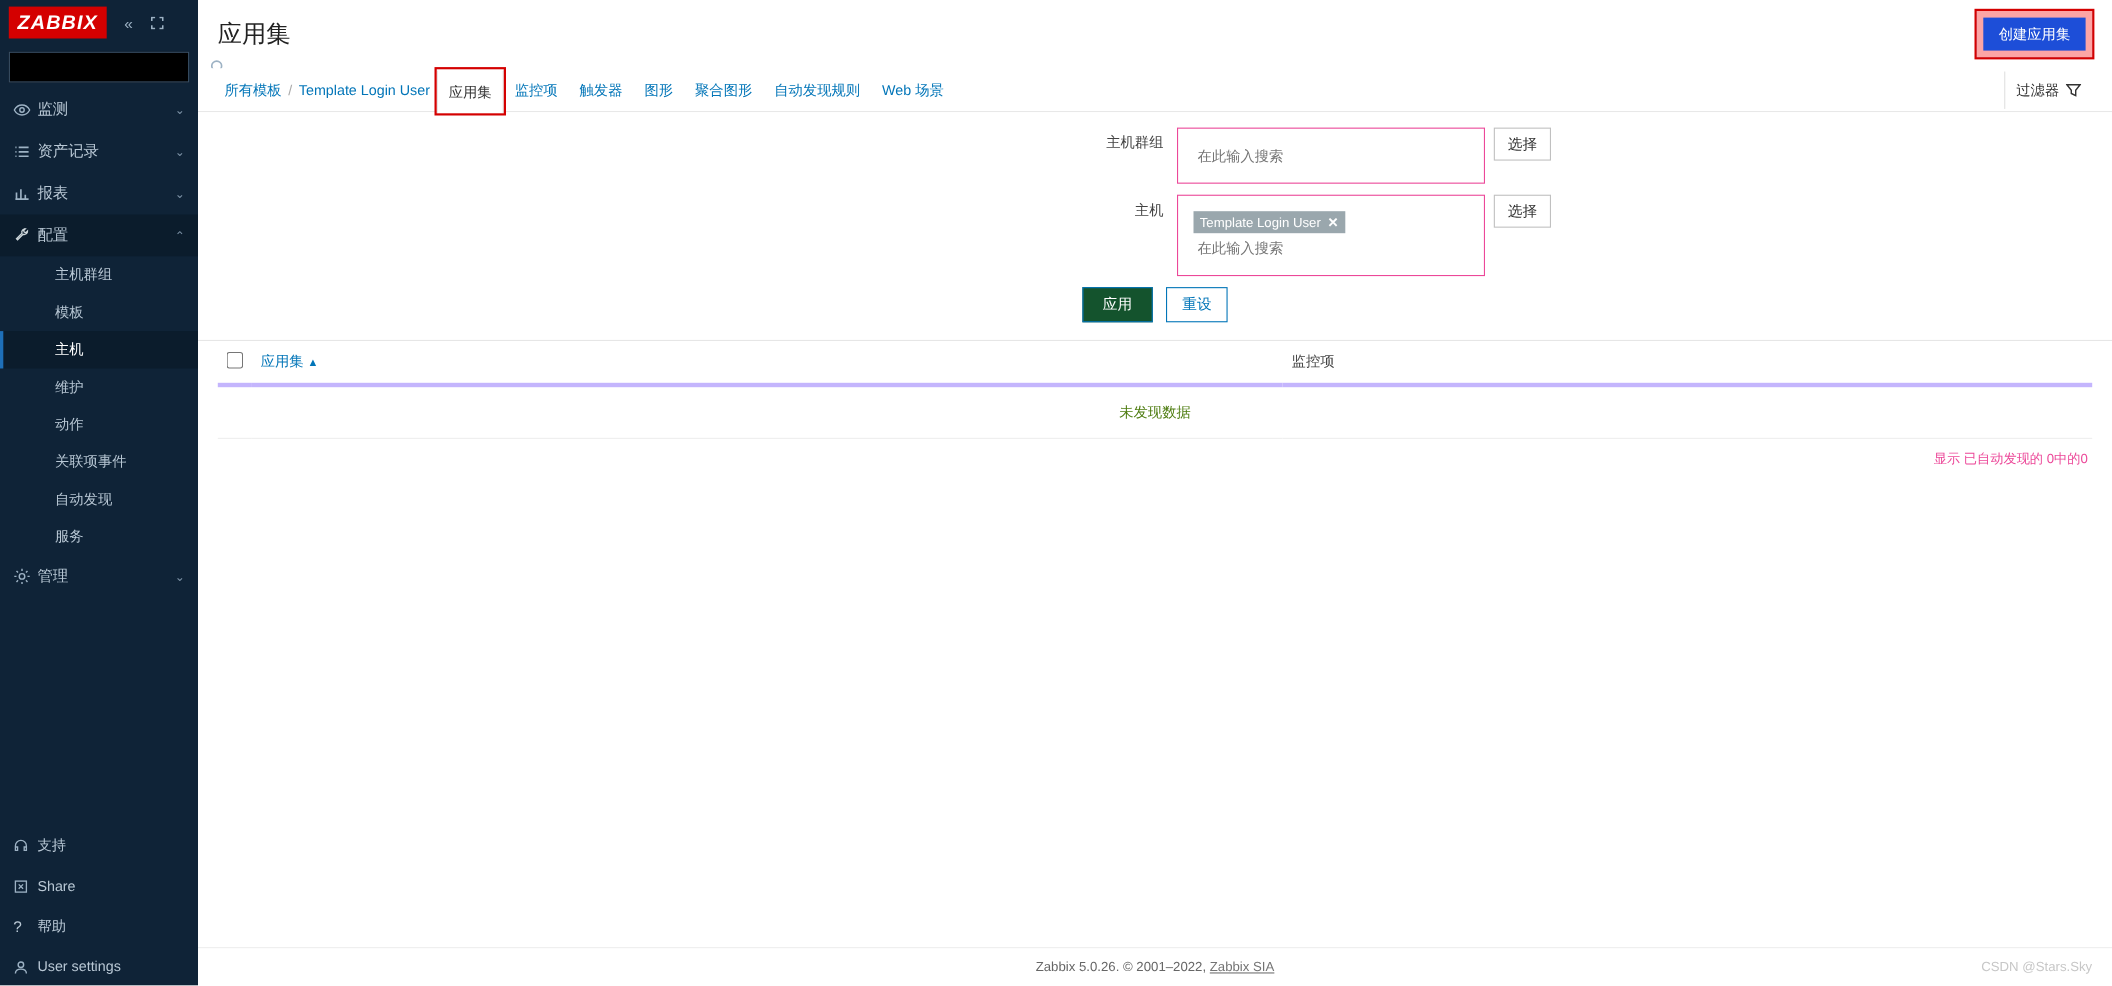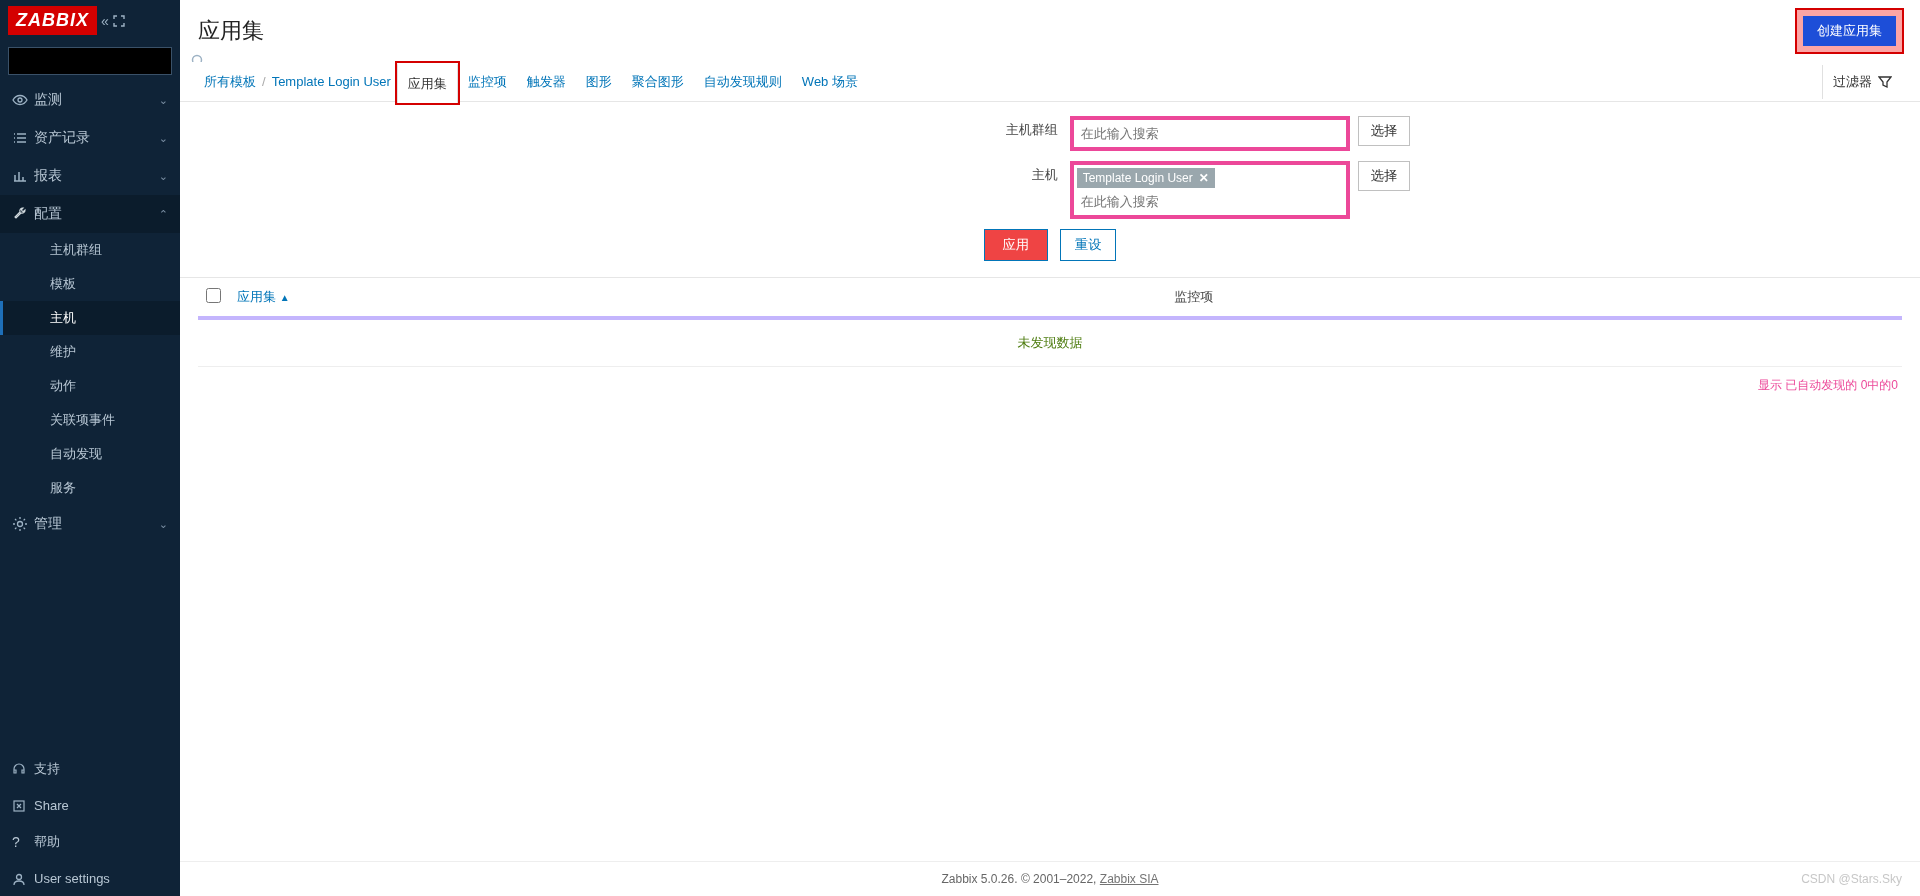--- a/index.html
+++ b/index.html
@@ -1,18 +1,18 @@
 <!DOCTYPE html>
 <html><head>
 <meta charset="utf-8">
 <style>
 * { margin: 0; padding: 0; box-sizing: border-box; font-family: Arial, "Microsoft YaHei", sans-serif; }
 body { display: flex; height: 896px; width: 1920px; overflow: hidden; background: #fff; color: #1f2c33; font-size: 13px; }
 .sidebar { width: 180px; background: #0f2337; color: #cfd8dc; display: flex; flex-direction: column; flex-shrink: 0; }
-.sb-head { display: flex; align-items: center; padding: 6px 8px; gap: 4px; }
+.sb-head { display: flex; align-items: center; padding: 6px 8px; gap: 16px; }
 .logo { background: #d40000; color: #fff; font-weight: bold; font-style: italic; letter-spacing: 1px; padding: 4px 8px; font-size: 18px; }
 .sb-head .ico { color: #9db2c4; cursor: pointer; font-size: 14px; }
 .sb-search { margin: 6px 8px; background: #000; border: 1px solid #3a5168; height: 28px; display: flex; align-items: center; padding: 0 6px; }
 .sb-search input { flex: 1; background: transparent; border: none; outline: none; color: #cfd8dc; font-size: 13px; }
 .sb-search .ico { color: #9db2c4; font-size: 15px; }
 .sb-group { display: flex; align-items: center; padding: 10px 12px; cursor: pointer; color: #b8c7d4; }
 .sb-group.open { background: #0b1c2c; }
 .sb-group .ico { width: 22px; font-size: 15px; }
 .sb-group .lbl { flex: 1; font-size: 14px; }
 .sb-group .chev { font-size: 11px; color: #7a8fa3; }
@@ -29,27 +29,27 @@
 .crumbs { display: flex; align-items: center; padding: 0 18px; height: 40px; border-bottom: 1px solid #e6e6e6; background: #fff; }
 .crumbs a { color: #0275b8; text-decoration: none; padding: 0 6px; font-size: 13px; }
 .crumbs .sep { color: #aaa; }
 .crumbs .tab { padding: 10px 10px; color: #0275b8; cursor: pointer; }
 .crumbs .tab.active { border-top: 2px solid #fff; border-left: 1px solid #e0e0e0; border-right: 1px solid #e0e0e0; color: #333; background: #fff; position: relative; top: 1px; }
 .crumbs .spacer { flex: 1; }
 .filter-tab { display: flex; align-items: center; gap: 6px; padding: 8px 10px; border-left: 1px solid #e0e0e0; cursor: pointer; color: #333; }
 .filter-panel { background: #fff; border-bottom: 1px solid #e6e6e6; padding: 14px 0 16px; }
 .frow { display: flex; align-items: flex-start; justify-content: center; margin-bottom: 10px; }
 .frow label { width: 380px; text-align: right; padding-right: 12px; padding-top: 5px; color: #444; }
-.tagbox { width: 280px; border: 4px solid #ec4899; min-height: 28px; padding: 3px; display: flex; flex-wrap: wrap; gap: 3px; align-items: center; }
+.tagbox { width: 280px; border: 1px solid #ec4899; min-height: 28px; padding: 14px; display: flex; flex-wrap: wrap; gap: 3px; align-items: center; }
 .tagbox input { border: none; outline: none; flex: 1; min-width: 60px; font-size: 13px; padding: 3px 4px; }
 .tag { background: #9aa7ad; color: #fff; padding: 3px 6px; font-size: 12px; display: flex; align-items: center; gap: 6px; }
 .tag .x { cursor: pointer; font-weight: bold; }
 .btn-sel { margin-left: 8px; background: #fff; border: 1px solid #c0c0c0; padding: 5px 12px; cursor: pointer; color: #333; }
 .fbtns { text-align: center; }
-.btn-apply { background: #ef4444; color: #fff; border: 1px solid #0275b8; padding: 6px 18px; cursor: pointer; margin-right: 8px; }
+.btn-apply { background: #14532d; color: #fff; border: 1px solid #0275b8; padding: 6px 18px; cursor: pointer; margin-right: 8px; }
 .btn-reset { background: #fff; color: #0275b8; border: 1px solid #0275b8; padding: 6px 14px; cursor: pointer; }
 .table-wrap { flex: 1; padding: 0 18px; overflow: auto; }
 table { width: 100%; border-collapse: collapse; }
 th { text-align: left; font-weight: normal; padding: 10px 8px; border-bottom: 4px solid #c4b5fd; color: #444; background: #fff; }
 th .sort { color: #0275b8; cursor: pointer; }
 th .arrow { font-size: 10px; }
 td.empty { text-align: center; padding: 14px; color: #4d7c0f; border-bottom: 1px solid #eee; }
 .table-info { text-align: right; color: #ec4899; padding: 10px 4px; font-size: 12px; }
 .bulk { padding: 10px 18px; display: flex; align-items: center; gap: 10px; }
 .bulk .cnt { color: #666; }

